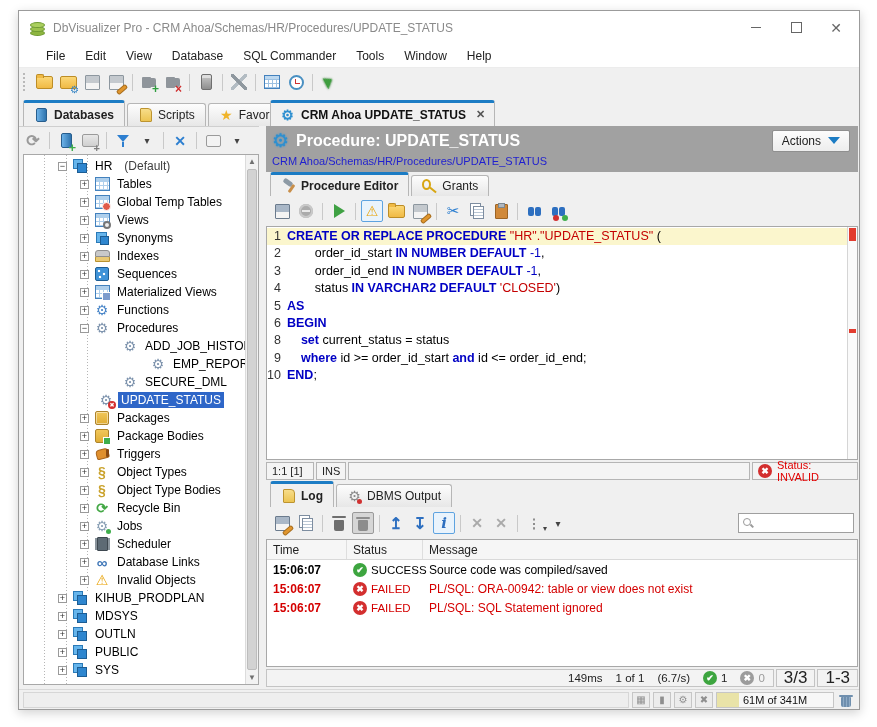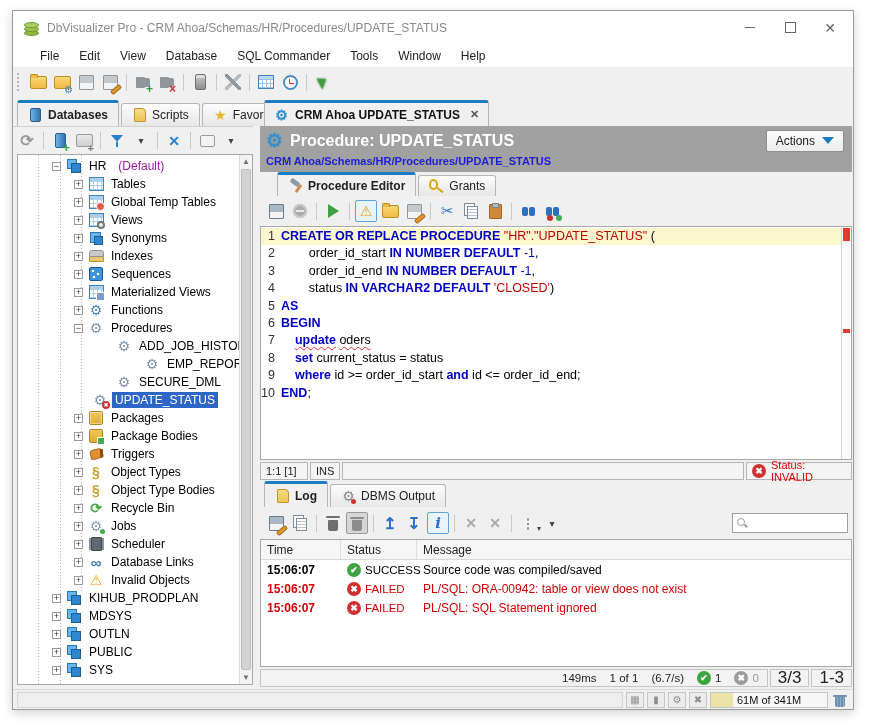--- a/index.html
+++ b/index.html
@@ -1,18 +1,18 @@
 <!DOCTYPE html>
 <html><head>
 <meta charset="utf-8">
 <style>
   * { margin:0; padding:0; box-sizing:border-box; }
   html,body { width:877px; height:727px; background:#fff; font-family:"Liberation Sans",sans-serif; overflow:hidden; }
 
-  .window { position:absolute; left:12px; top:10px; width:842px; height:700px;
+  .window { position:absolute; left:18px; top:10px; width:842px; height:700px;
     background:#f0f0f0; border:1px solid #9b9b9b; box-shadow:0 3px 10px rgba(0,0,0,.18);
     display:flex; flex-direction:column; }
 
   
   .titlebar { height:33px; background:#fff; display:flex; align-items:center; padding:0 10px; flex:0 0 auto; }
   .app-icon { position:relative; width:16px; height:14px; margin-right:8px; }
   .app-icon::before { content:""; position:absolute; left:1px; top:1px; width:13px; height:4px; background:#aacf5e; border:1px solid #6f9a33; border-radius:50%;
      box-shadow:0 4px 0 -1px #9cc24e, 0 4px 0 0 #6f9a33, 0 8px 0 -1px #8db540, 0 8px 0 0 #6f9a33; }
   .title-text { font-size:12px; color:#8a8a8a; white-space:nowrap; overflow:hidden; }
   .win-controls { margin-left:auto; display:flex; align-items:center; gap:26px; padding-right:6px; }
@@ -115,21 +115,21 @@
   .tree-toolbar { height:28px; background:#f0f0f0; border-top:1px solid #cfcfcf; display:flex; align-items:center; padding:0 2px; flex:0 0 auto; }
   .tree-box { flex:1; position:relative; background:#fff; border:1px solid #a8a8a8; margin:0 0 4px 4px; overflow:hidden; }
   .tree-inner { position:absolute; inset:2px 14px 0 0; }
   .guide { position:absolute; top:0; bottom:0; width:1px; background:repeating-linear-gradient(#b5b5b5 0 1px,transparent 1px 3px); }
   .trow { height:18px; display:flex; align-items:center; font-size:12px; color:#000; white-space:nowrap; }
   .exp { width:9px; height:9px; flex:0 0 auto; border:1px solid #9a9a9a; background:#fff; font-size:9px; line-height:7px; text-align:center; color:#333; margin-right:5px; }
   .exp-sp { width:14px; flex:0 0 auto; }
   .tico { position:relative; width:16px; height:16px; flex:0 0 auto; margin-right:4px; display:inline-flex; align-items:center; justify-content:center; }
   .tlbl { padding:1px 3px; }
   .tlbl.tsel { background:#2e66c8; color:#fff; }
-  .tsuf { color:#a21caf; margin-left:9px; }
+  .tsuf { color:#404040; margin-left:9px; }
 
   .t-schema::before { content:""; position:absolute; left:1px; top:1px; width:8px; height:8px; background:#66b5ec; border:1px solid #2a7ab8; }
   .t-schema::after { content:""; position:absolute; left:5px; top:5px; width:8px; height:8px; background:#2e86cf; border:1px solid #1c5d94; }
   [class*="t-table"]::before,.t-view::before,.t-mview::before { content:""; width:13px; height:12px; border:1px solid #4381bd; background-color:#fff; background-image:linear-gradient(#aecfec 0 3px,transparent 3px),repeating-linear-gradient(90deg,transparent 0 3px,#aecfec 3px 4px),repeating-linear-gradient(transparent 0 3px,#aecfec 3px 4px); }
   .t-table-temp::after { content:""; position:absolute; right:-1px; bottom:-1px; width:7px; height:7px; border-radius:50%; background:#e05b4b; border:1px solid #fff; }
   .t-view::after { content:""; position:absolute; right:-1px; bottom:-1px; width:4px; height:4px; border:2px solid #777; border-radius:50%; background:#eee; }
   .t-mview::after { content:""; position:absolute; right:-1px; bottom:-1px; width:7px; height:7px; background:#7d9ccd; border:1px solid #fff; }
   .t-syn::before { content:""; position:absolute; left:2px; top:2px; width:9px; height:9px; background:#66b5ec; border:1px solid #2a7ab8; }
   .t-syn::after { content:""; position:absolute; left:6px; top:6px; width:7px; height:7px; background:#2e86cf; border:1px solid #1c5d94; }
   .t-index::before { content:""; width:13px; height:5px; background:#c9c9c9; border:1px solid #8f8f8f; border-radius:3px 3px 1px 1px; box-shadow:0 5px 0 -1px #e9c975,0 5px 0 0 #b8922f; margin-bottom:5px; }
@@ -158,26 +158,26 @@
   .tsb-thumb { position:absolute; left:1px; right:1px; top:14px; bottom:14px; background:#d3d3d3; border:1px solid #bdbdbd; border-radius:2px; }
 
   
   .obj-header { height:46px; background:#a1a1a1; padding:3px 8px 2px 6px; display:flex; flex-direction:column; flex:0 0 auto; }
   .oh-row { display:flex; align-items:center; }
   .oh-gear { font-size:19px; color:#d6ecfa; text-shadow:0 0 2px #2d8fd0; margin-right:7px; }
   .oh-gear::before { content:"⚙"; color:#2d8fd0; }
   .oh-title { font-size:16px; font-weight:bold; color:#fff; }
   .actions-btn { margin-left:auto; height:22px; background:linear-gradient(#fcfcfc,#ededed); border:1px solid #8f8f8f; border-radius:2px; display:flex; align-items:center; gap:7px; padding:0 9px; font-size:12px; color:#222; }
   .actions-caret { width:0; height:0; border-left:6px solid transparent; border-right:6px solid transparent; border-top:7px solid #1c7cc4; }
-  .breadcrumb { font-size:11px; color:#1f1fd0; margin-top:3px;font-weight:bold; }
+  .breadcrumb { font-size:11px; color:#1f1fd0; margin-top:3px; }
 
   
   .ed-tabs { height:24px; background:#f0f0f0; display:flex; align-items:flex-end; padding-left:4px; flex:0 0 auto; }
   .ed-tabs .dtab { height:21px; }
-  .ed-tabs .dtab.active { height:24px; background:#f0f0f0;margin-left:13px; }
+  .ed-tabs .dtab.active { height:24px; background:#f0f0f0; }
   .ed-toolbar { height:30px; background:#f0f0f0; display:flex; align-items:center; padding:0 4px; flex:0 0 auto; }
 
   
   .code-wrap { flex:1; min-height:0; background:#fff; border:1px solid #a8a8a8; display:flex; }
   .code-lines { flex:1; overflow:hidden; font-family:Liberation Sans, sans-serif; font-size:12.5px; line-height:17.4px; padding-top:1px; }
   .cline { white-space:pre; }
   .cline.hl { background:#fbf6cd; }
   .lnum { display:inline-block; width:20px; text-align:right; padding-right:6px; color:#333; }
   .kw { color:#0000c4; font-weight:bold; }
   .str { color:#c40000; }
@@ -527,21 +527,20 @@
         </div>
 
       <div class="code-wrap">
         <div class="code-lines">
             <div class="cline hl"><span class="lnum">1</span><span class="kw">CREATE OR REPLACE PROCEDURE </span><span class="str">"HR"."UPDATE_STATUS"</span><span> (</span></div>
             <div class="cline"><span class="lnum">2</span><span>        order_id_start </span><span class="kw">IN NUMBER DEFAULT </span><span class="num">-1</span><span>,</span></div>
             <div class="cline"><span class="lnum">3</span><span>        order_id_end </span><span class="kw">IN NUMBER DEFAULT </span><span class="num">-1</span><span>,</span></div>
             <div class="cline"><span class="lnum">4</span><span>        status </span><span class="kw">IN VARCHAR2 DEFAULT </span><span class="str">'CLOSED'</span><span>)</span></div>
             <div class="cline"><span class="lnum">5</span><span class="kw">AS</span></div>
             <div class="cline"><span class="lnum">6</span><span class="kw">BEGIN</span></div>
-            <div class="cline"><span class="lnum">7</span><span>    </span><span class="kw sq">update</span><span> </span><span class="sq">oders</span></div>
             <div class="cline"><span class="lnum">8</span><span>    </span><span class="kw">set</span><span> current_status = status</span></div>
             <div class="cline"><span class="lnum">9</span><span>    </span><span class="kw">where</span><span> id &gt;= order_id_start </span><span class="kw">and</span><span> id &lt;= order_id_end;</span></div>
             <div class="cline"><span class="lnum">10</span><span class="kw">END</span><span>;</span></div>
           </div>
         <div class="ruler">
           <div class="rm-top"></div>
           <div class="rm-mid"></div>
         </div>
       </div>
 

